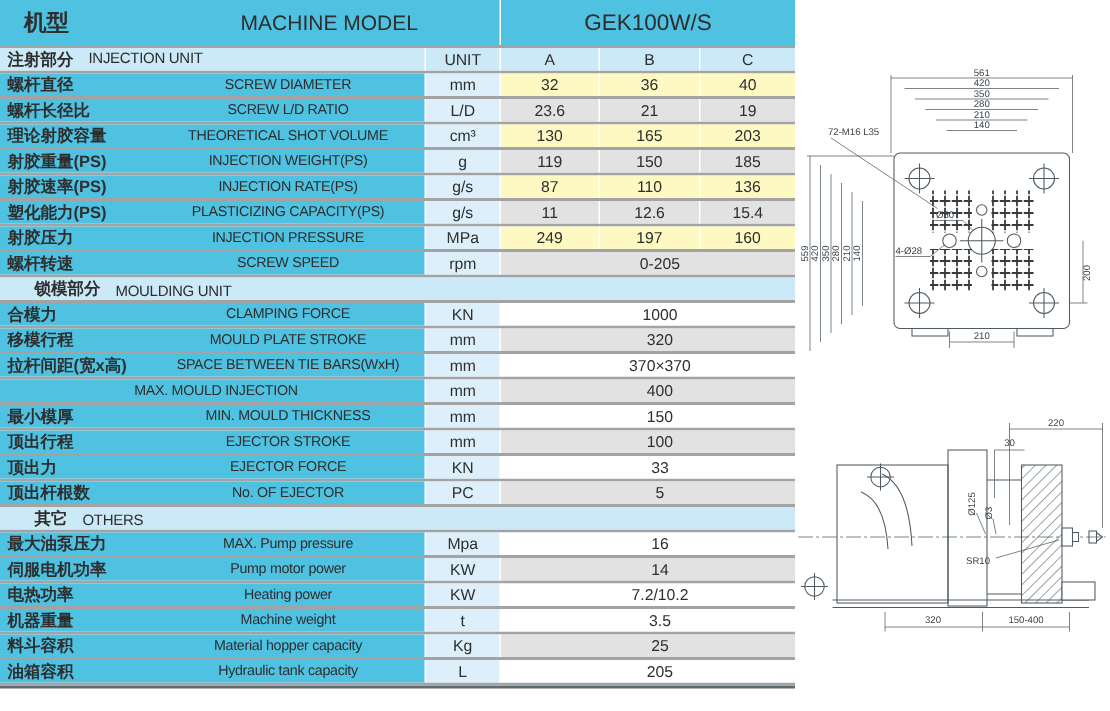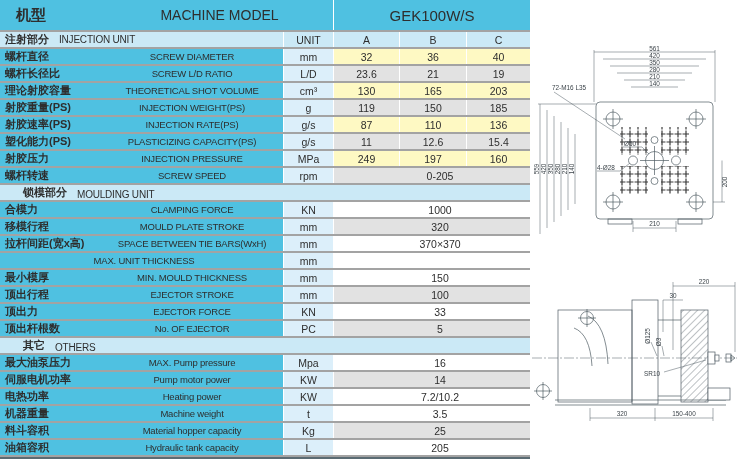--- a/index.html
+++ b/index.html
@@ -167,23 +167,24 @@
       <div class="row data-row">
         <div class="cell c-label">
           <span class="cn">拉杆间距(宽x高)</span>
           <span class="en">SPACE BETWEEN TIE BARS(WxH)</span>
         </div>
         <div class="cell c-unit">mm</div>
         <div class="cell c-span">370×370</div>
       </div>
       <div class="row data-row">
         <div class="cell c-label">
-          <span class="en">MAX. UNIT THICKNESS</span>
-        </div>
-        <div class="cell c-unit">mm</div>
+          <span class="en">MAX. MOULD INJECTION</span>
+        </div>
+        <div class="cell c-unit">mm</div>
+        <div class="cell c-span shade">400</div>
       </div>
       <div class="row data-row">
         <div class="cell c-label">
           <span class="cn">最小模厚</span>
           <span class="en">MIN. MOULD THICKNESS</span>
         </div>
         <div class="cell c-unit">mm</div>
         <div class="cell c-span">150</div>
       </div>
       <div class="row data-row">

